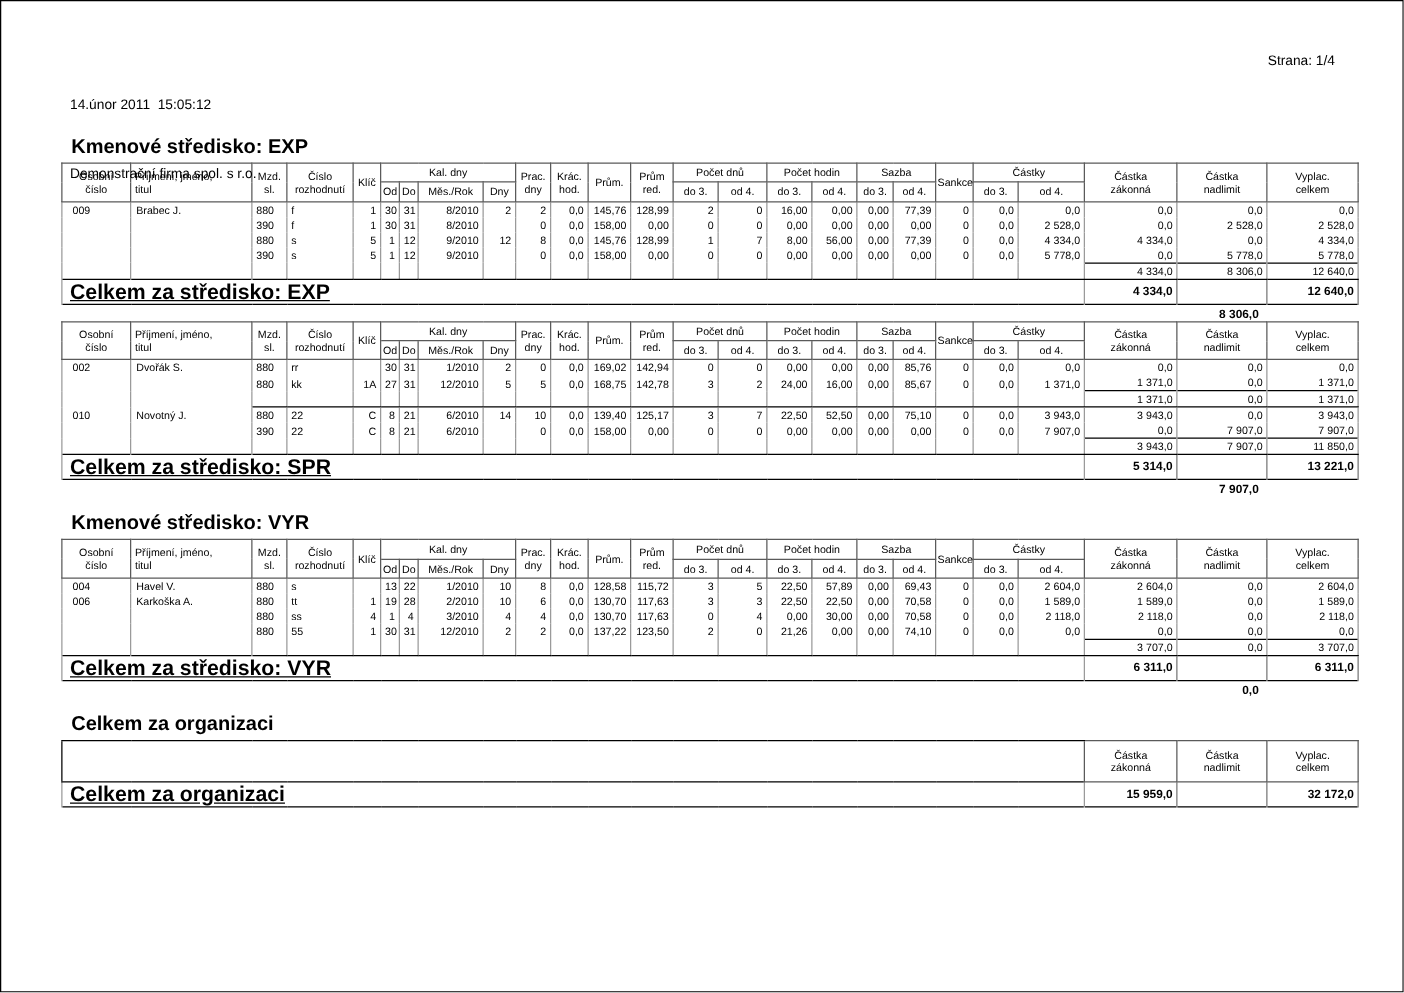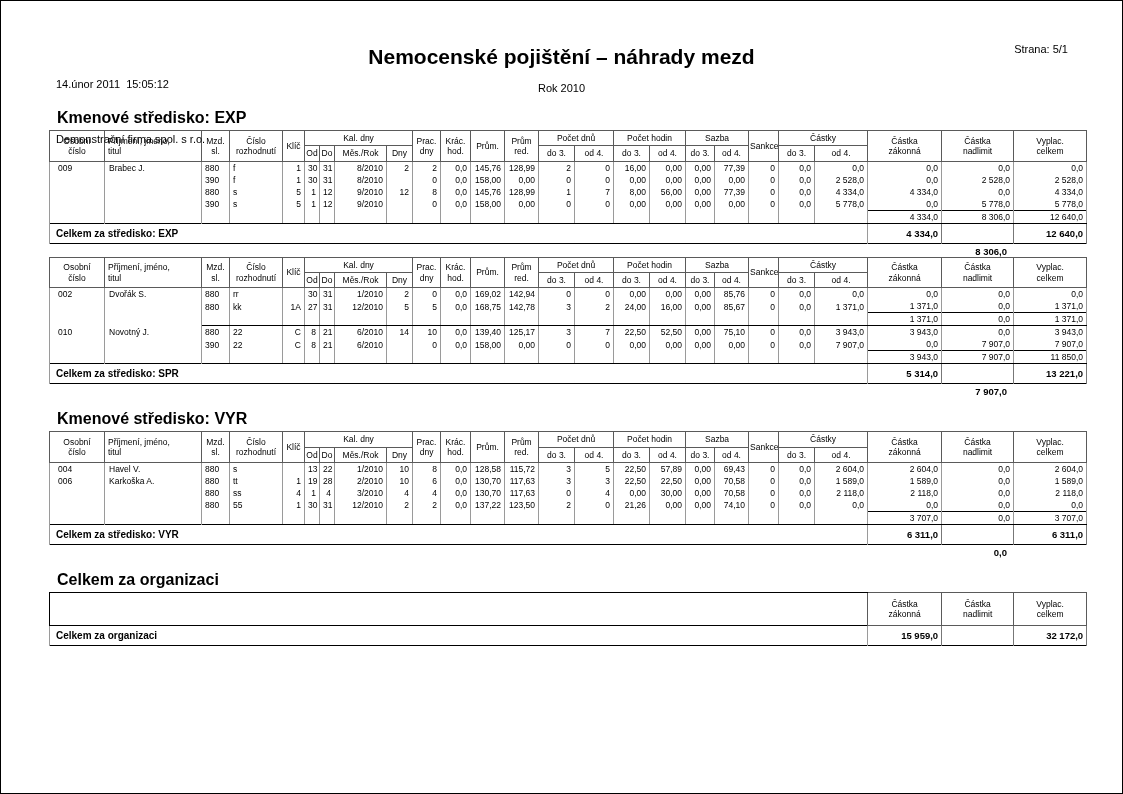--- a/index.html
+++ b/index.html
@@ -27,40 +27,36 @@
     font-size:8.5px;height:12px;line-height:12px;padding:0 3px;white-space:nowrap;overflow:hidden;
     border-left:1px solid #9a9a9a;border-right:1px solid #9a9a9a;
   }
   tbody tr:first-child td{border-top:1.4px solid #000;}
   .al{text-align:left}.ar{text-align:right}
   .cell-id{vertical-align:top;text-align:left;padding-left:8px;}
   .cell-name{vertical-align:top;text-align:left;padding-left:4px;}
   tr.sub td.sum-line{border-top:1px solid #000;}
   tr.person-end td{border-bottom:1px solid #000;}
   tr.section-total td{border-top:1.4px solid #000;font-weight:bold;height:19px;line-height:19px;}
-  tr.section-total td.label{font-size:10px;padding-left:6px;text-align:left;}
+  tr.section-total td.label{font-size:17px;padding-left:6px;text-align:left;text-decoration:underline;}
   tr.section-total td.amt{font-size:9.5px;text-align:right;border-left:1px solid #777;border-right:1px solid #777;}
   .below-total{box-sizing:border-box;width:100%;text-align:right;padding:2px 77px 0 0;font-weight:bold;font-size:9.5px;}
   tr.org-head td.filler{border-left:none;border-right:none;height:28px;}
   tr.org-head th{height:28px;}
 </style>
 </head>
 <body>
 
 <div class="page" data-name="report-page">
   <header class="report-header" data-name="report-header">
     <div class="header-left" data-name="report-meta">
       <div data-name="report-datetime">14.únor 2011  15:05:12</div>
       <div data-name="company-name">Demonstrační firma spol. s r.o.</div>
     </div>
-    <div class="header-center" data-name="report-title-block">
-      <h1 data-name="report-title">Nemocenské pojištění – náhrady mezd</h1>
-      <div class="subtitle" data-name="report-subtitle">Rok 2010</div>
-    </div>
-    <div class="header-right" data-name="page-number">Strana: 5/1</div>
+    <div class="header-right" data-name="page-number">Strana: 1/4</div>
   </header>
   <main id="sections" data-name="report-body">
       <div class="section" data-name="report-section">
         <h2 class="section-title" data-name="section-title">Kmenové středisko: EXP</h2>
         <table class="report" data-name="section-table">
           <colgroup>
             <col style="width: 55px;">
             <col style="width: 97px;">
             <col style="width: 28px;">
             <col style="width: 53px;">

